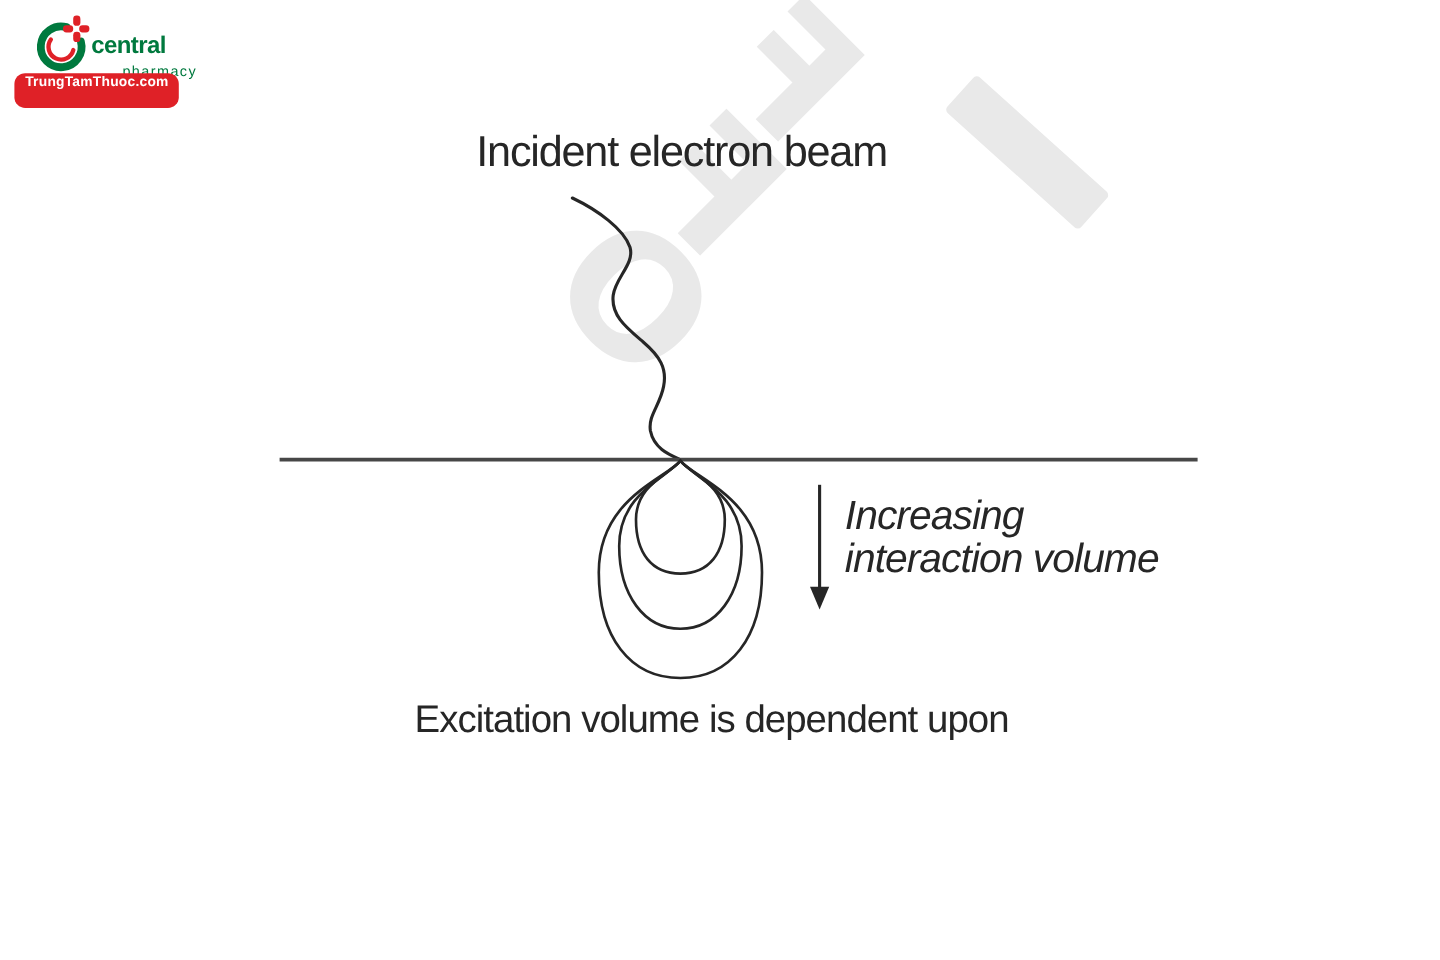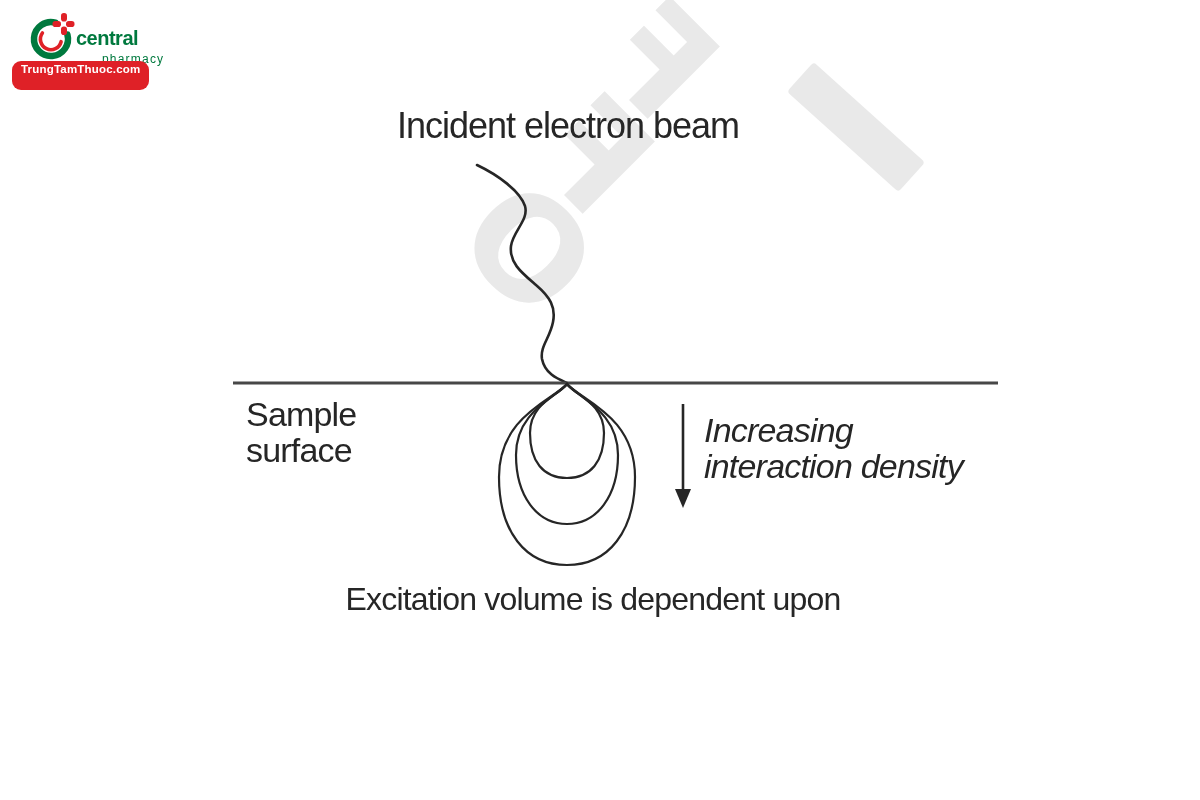--- a/index.html
+++ b/index.html
@@ -91,28 +91,24 @@
              C597,524 618,496 618,455 C618,411 578,398 567,384 Z"></path>
     <path class="stroke-ink" stroke-width="2.2" d="M567,384 C553,400 499,416 499,477 C499,531 525,565 567,565
              C609,565 635,531 635,477 C635,416 581,400 567,384 Z"></path>
 
     <line class="stroke-ink" stroke-width="2.6" x1="683" y1="404" x2="683" y2="491"></line>
     <path class="fill-ink" d="M675,489 L691,489 L683,508 Z"></path>
   </svg>
 
   <div class="label label-title">Incident electron beam</div>
 
-  <div class="label label-surface">
-    <div>Sample</div>
-    <div>surface</div>
-  </div>
 
   <div class="label label-volume">
     <div>Increasing</div>
-    <div>interaction density</div>
+    <div>interaction volume</div>
   </div>
 
   <div class="label label-caption">
     <div>Excitation volume is dependent upon</div>
   </div>
 
   <div class="logo">
     <svg class="logo-mark" width="130" height="85" viewBox="0 0 130 85">
 
       <path d="M45.4,16.6 A17,17 0 1 0 57.4,28.6" fill="none" stroke="var(--green)" stroke-width="6.5" stroke-linecap="round"></path>

